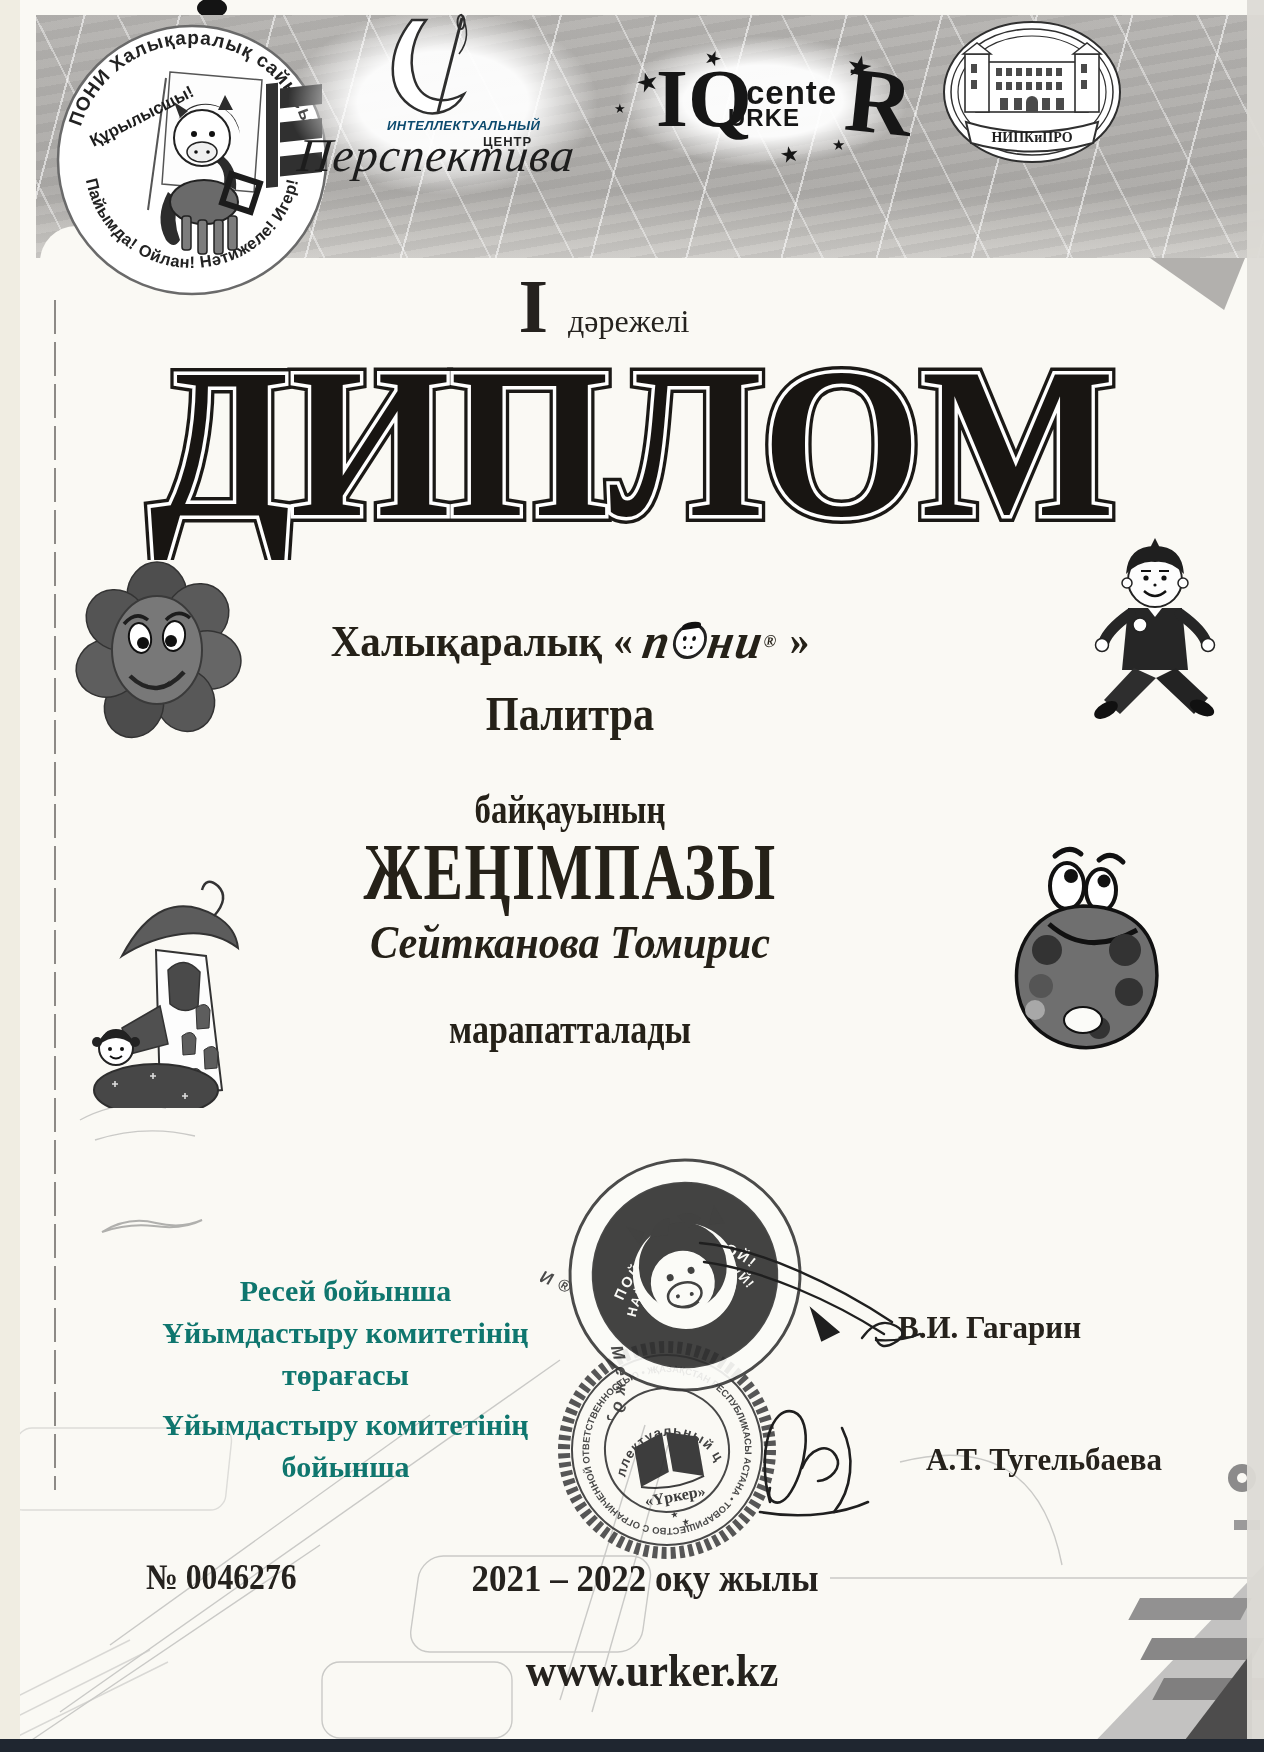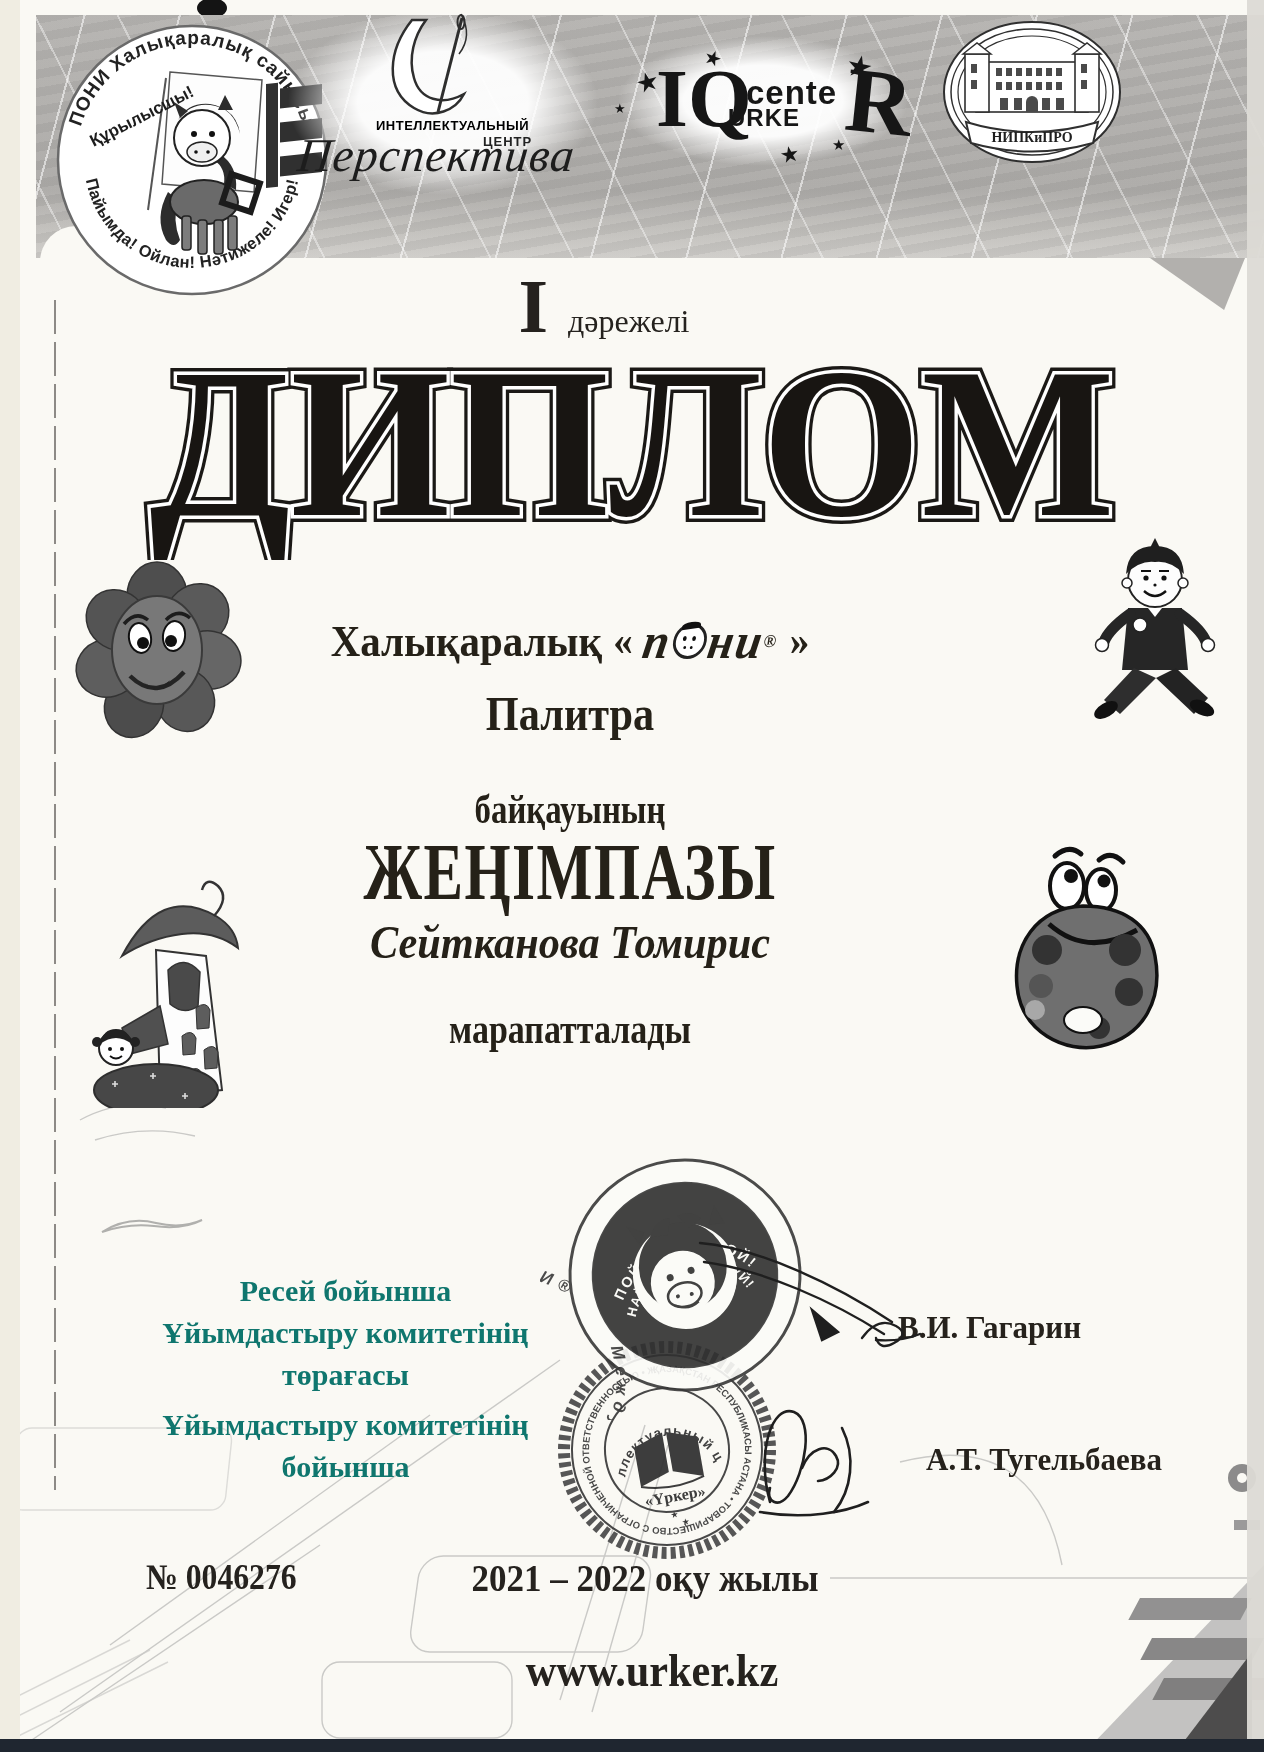--- a/index.html
+++ b/index.html
@@ -20,21 +20,21 @@
   #banner-corner{left:40px;top:226px;width:140px;height:36px;background:#faf9f4;
     border-top-left-radius:48px;z-index:3;}
   #banner-wedge{left:1150px;top:258px;width:95px;height:52px;background:#b2b0ad;
     clip-path:polygon(0 0,100% 0,78% 100%);z-index:3;}
 
   .glow{position:absolute;border-radius:50%;
     background:radial-gradient(closest-side, rgba(255,255,255,.95) 55%, rgba(255,255,255,0) 100%);}
 
   
   #persp{left:298px;top:10px;width:300px;height:180px;z-index:4;}
-  .persp-line1{left:78px;top:108px;font-size:13px;letter-spacing:.5px;color:#000000;}
+  .persp-line1{left:89px;top:108px;font-size:13px;letter-spacing:.5px;color:#0c4a6e;font-style:italic;}
   .persp-line2{left:146px;top:124px;font-size:13px;letter-spacing:1px;color:#222;padding-left:39px;}
   .persp-name{left:0px;top:118px;font-size:47px;font-style:italic;color:#1d1d1d;
     transform:skewX(-6deg);letter-spacing:1px;}
 
   
   #iq{left:608px;top:26px;width:310px;height:150px;z-index:4;}
   .iq-iq{left:48px;top:32px;font-size:82px;line-height:1;color:#161616;}
   .iq-top{left:138px;top:50px;font-size:33px;line-height:1;color:#161616;letter-spacing:1px;}
   .iq-bottom{left:120px;top:80px;font-size:24px;line-height:1;color:#161616;letter-spacing:1px;}
   .iq-r{left:238px;top:30px;font-size:92px;line-height:1;color:#161616;transform:rotate(6deg);}

